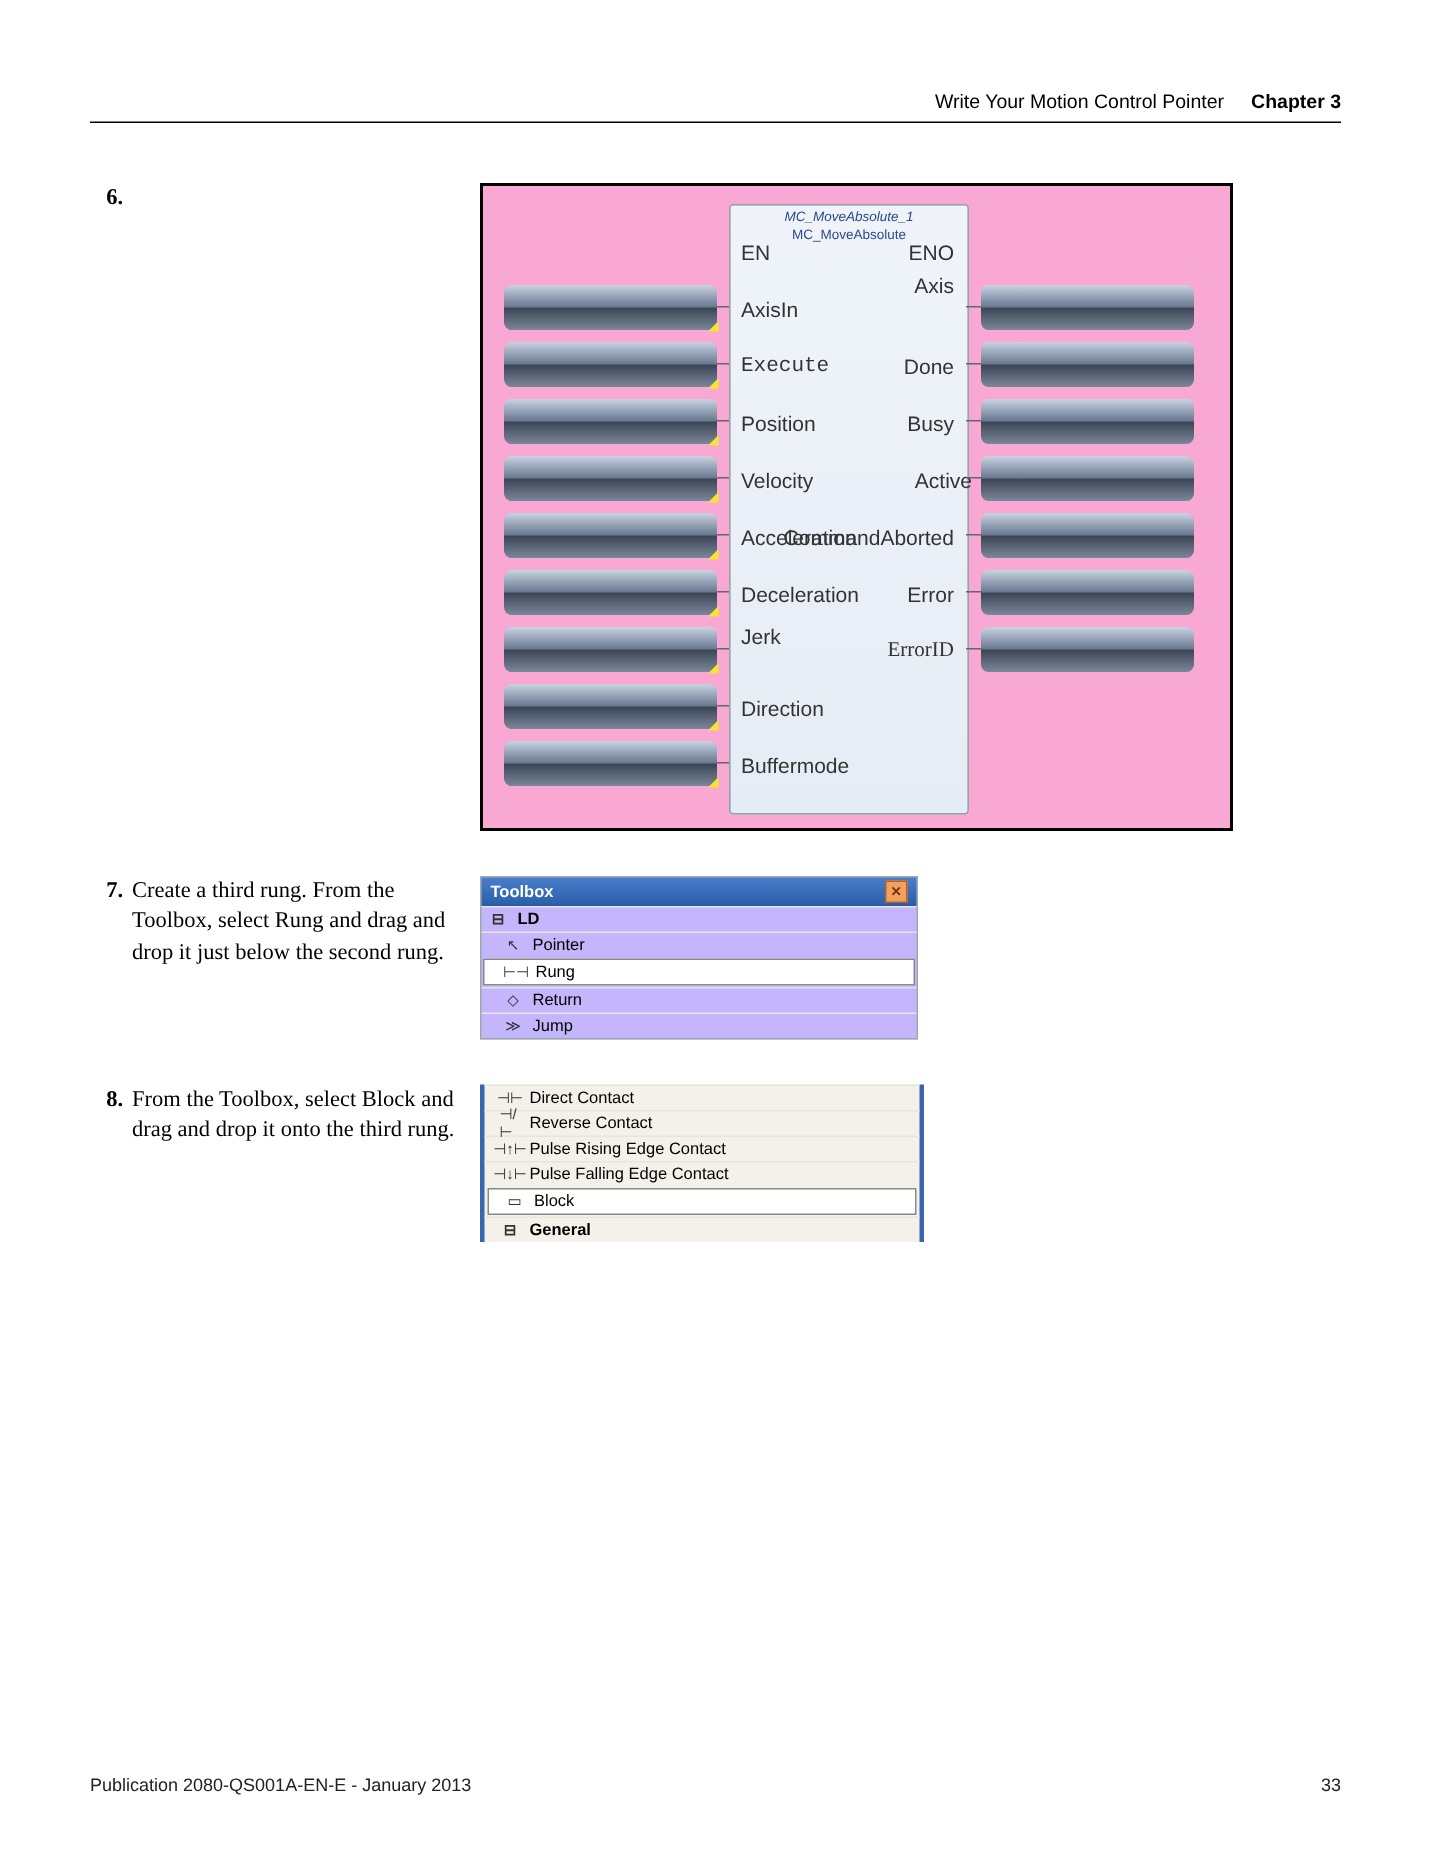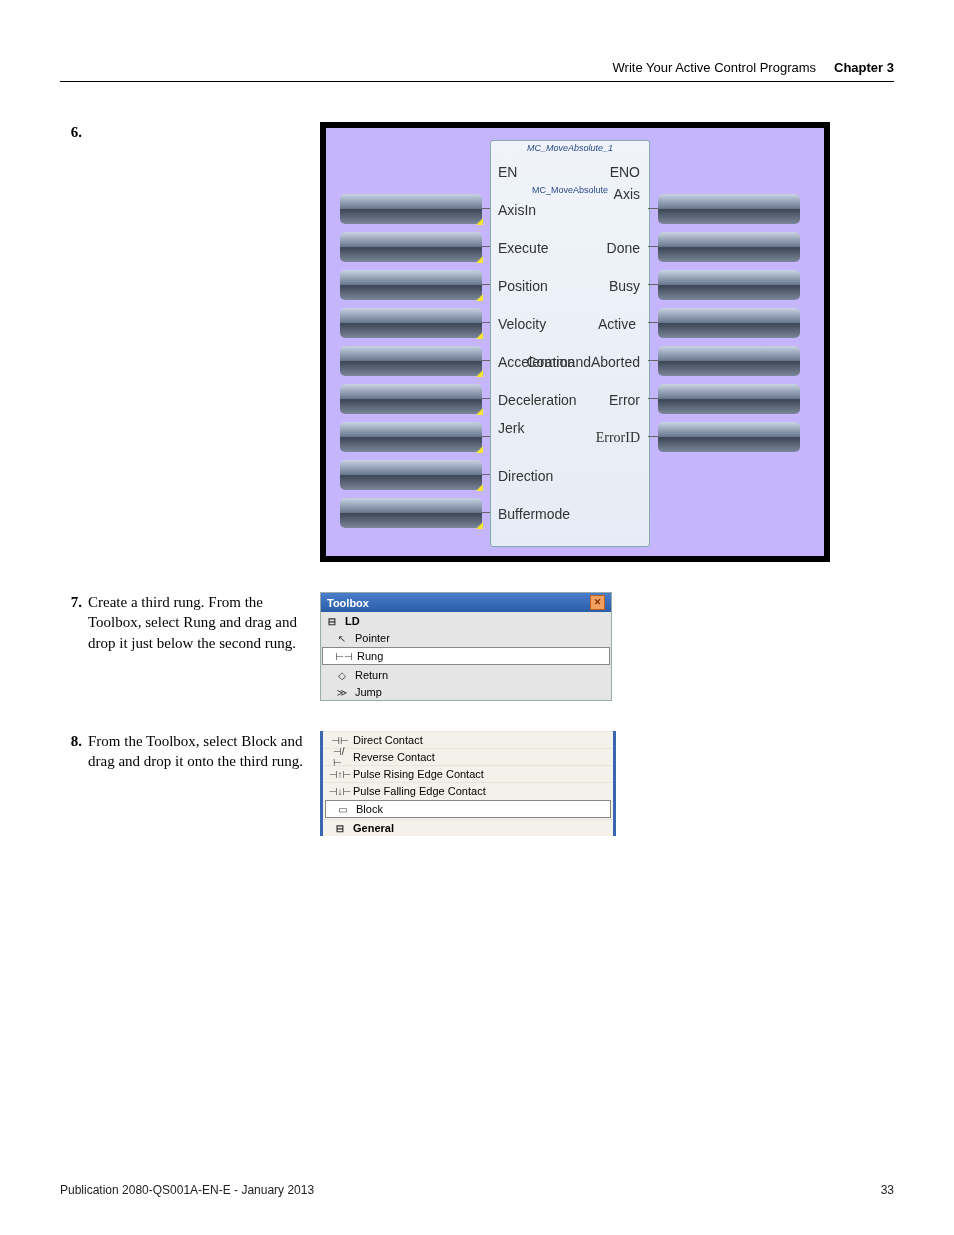--- a/index.html
+++ b/index.html
@@ -37,22 +37,22 @@
     flex: 0 0 250px;
     font-size: 15px;
     line-height: 1.35;
     display: flex;
   }
   .step-num { font-weight: 700; width: 22px; flex: 0 0 22px; text-align: right; padding-right: 6px; }
   .step-img { flex: 1; padding-left: 10px; }
 
   
   .fb-diagram {
-    border: 6px solid #000000;
-    background: #c4b5fd;
+    border: 2px solid #000000;
+    background: #f9a8d4;
     width: 490px;
     padding: 4px;
     position: relative;
   }
   .fb-inner {
     position: relative;
     height: 420px;
   }
   .fb-box {
     position: absolute;
@@ -65,21 +65,21 @@
     border-radius: 3px;
   }
   .fb-title {
     text-align: center;
     font-family: Arial, sans-serif;
     font-size: 9px;
     font-style: italic;
     color: #2a4a8a;
     padding-top: 2px;
   }
-  .fb-sub { font-style: normal; margin-top: 30px; }
+  .fb-sub { font-style: normal; }
   .fb-port {
     position: absolute;
     font-family: Arial, sans-serif;
     font-size: 14px;
     color: #333;
   }
   .fb-port.left { left: 6px; }
   .fb-port.right { right: 6px; text-align: right; }
 
   .glossy {
@@ -101,21 +101,21 @@
   .wire {
     position: absolute;
     height: 1px;
     background: #666;
   }
 
   
   .toolbox {
     width: 290px;
     border: 1px solid #9aa;
-    background: #e5e5e5;
+    background: #c4b5fd;
     font-family: Tahoma, Arial, sans-serif;
     font-size: 11px;
   }
   .toolbox-header {
     background: linear-gradient(#4a7ecb,#2a5da8);
     color: #fff;
     font-weight: 700;
     padding: 2px 6px;
     display: flex;
     justify-content: space-between;
@@ -179,42 +179,42 @@
     font-size: 12px;
     color: #222;
   }
 </style>
 </head>
 <body>
 
 <div class="page">
 
   <div class="header">
-    <span>Write Your Active Control Programs</span>
+    <span>Write Your Motion Control Pointer</span>
     <span class="chapter">Chapter 3</span>
   </div>
 
   <div class="step">
     <div class="step-text">
       <div class="step-num">6.</div>
     </div>
     <div class="step-img">
       <div class="fb-diagram">
         <div class="fb-inner" id="fbInner">
           <div class="fb-box">
             <div class="fb-title">MC_MoveAbsolute_1</div>
             <div class="fb-title fb-sub">MC_MoveAbsolute</div>
           </div>
         <div class="fb-port left" style="left: 168px; top: 32px;">EN</div>
             <div class="fb-port left" style="left: 168px; top: 70px;">AxisIn</div>
             <div class="glossy left" style="top: 62px;">
               <div class="tri"></div>
             </div>
             <div class="wire" style="left: 152px; top: 76px; width: 8px;"></div>
-            <div class="fb-port left" style="left: 168px; top: 108px;">Execute</div>
+            <div class="fb-port left" style="left: 168px; top: 108px; font-family: Liberation Mono, monospace;">Execute</div>
             <div class="glossy left" style="top: 100px;">
               <div class="tri"></div>
             </div>
             <div class="wire" style="left: 152px; top: 114px; width: 8px;"></div>
             <div class="fb-port left" style="left: 168px; top: 146px;">Position</div>
             <div class="glossy left" style="top: 138px;">
               <div class="tri"></div>
             </div>
             <div class="wire" style="left: 152px; top: 152px; width: 8px;"></div>
             <div class="fb-port left" style="left: 168px; top: 184px;">Velocity</div>
@@ -250,21 +250,21 @@
             <div class="fb-port right" style="right: 180px; left: auto; top: 32px; position: absolute;">ENO</div>
             <div class="fb-port right" style="right: 180px; left: auto; top: 54px; position: absolute;">Axis</div>
             <div class="glossy right" style="top: 62px;"></div>
             <div class="wire" style="left: 318px; top: 76px; width: 10px;"></div>
             <div class="fb-port right" style="right: 180px; left: auto; top: 108px; position: absolute;">Done</div>
             <div class="glossy right" style="top: 100px;"></div>
             <div class="wire" style="left: 318px; top: 114px; width: 10px;"></div>
             <div class="fb-port right" style="right: 180px; left: auto; top: 146px; position: absolute; padding-left: 36px;">Busy</div>
             <div class="glossy right" style="top: 138px;"></div>
             <div class="wire" style="left: 318px; top: 152px; width: 10px;"></div>
-            <div class="fb-port right" style="right: 184px; left: auto; top: 184px; position: absolute;">Active</div>
+            <div class="fb-port right" style="right: 168px; left: auto; top: 184px; position: absolute;">Active</div>
             <div class="glossy right" style="top: 176px;"></div>
             <div class="wire" style="left: 318px; top: 190px; width: 10px;"></div>
             <div class="fb-port right" style="right: 180px; left: auto; top: 222px; position: absolute;">CommandAborted</div>
             <div class="glossy right" style="top: 214px;"></div>
             <div class="wire" style="left: 318px; top: 228px; width: 10px;"></div>
             <div class="fb-port right" style="right: 180px; left: auto; top: 260px; position: absolute;">Error</div>
             <div class="glossy right" style="top: 252px;"></div>
             <div class="wire" style="left: 318px; top: 266px; width: 10px;"></div>
             <div class="fb-port right" style="right: 180px; left: auto; top: 298px; position: absolute; font-family: Liberation Serif, serif;">ErrorID</div>
             <div class="glossy right" style="top: 290px;"></div>

